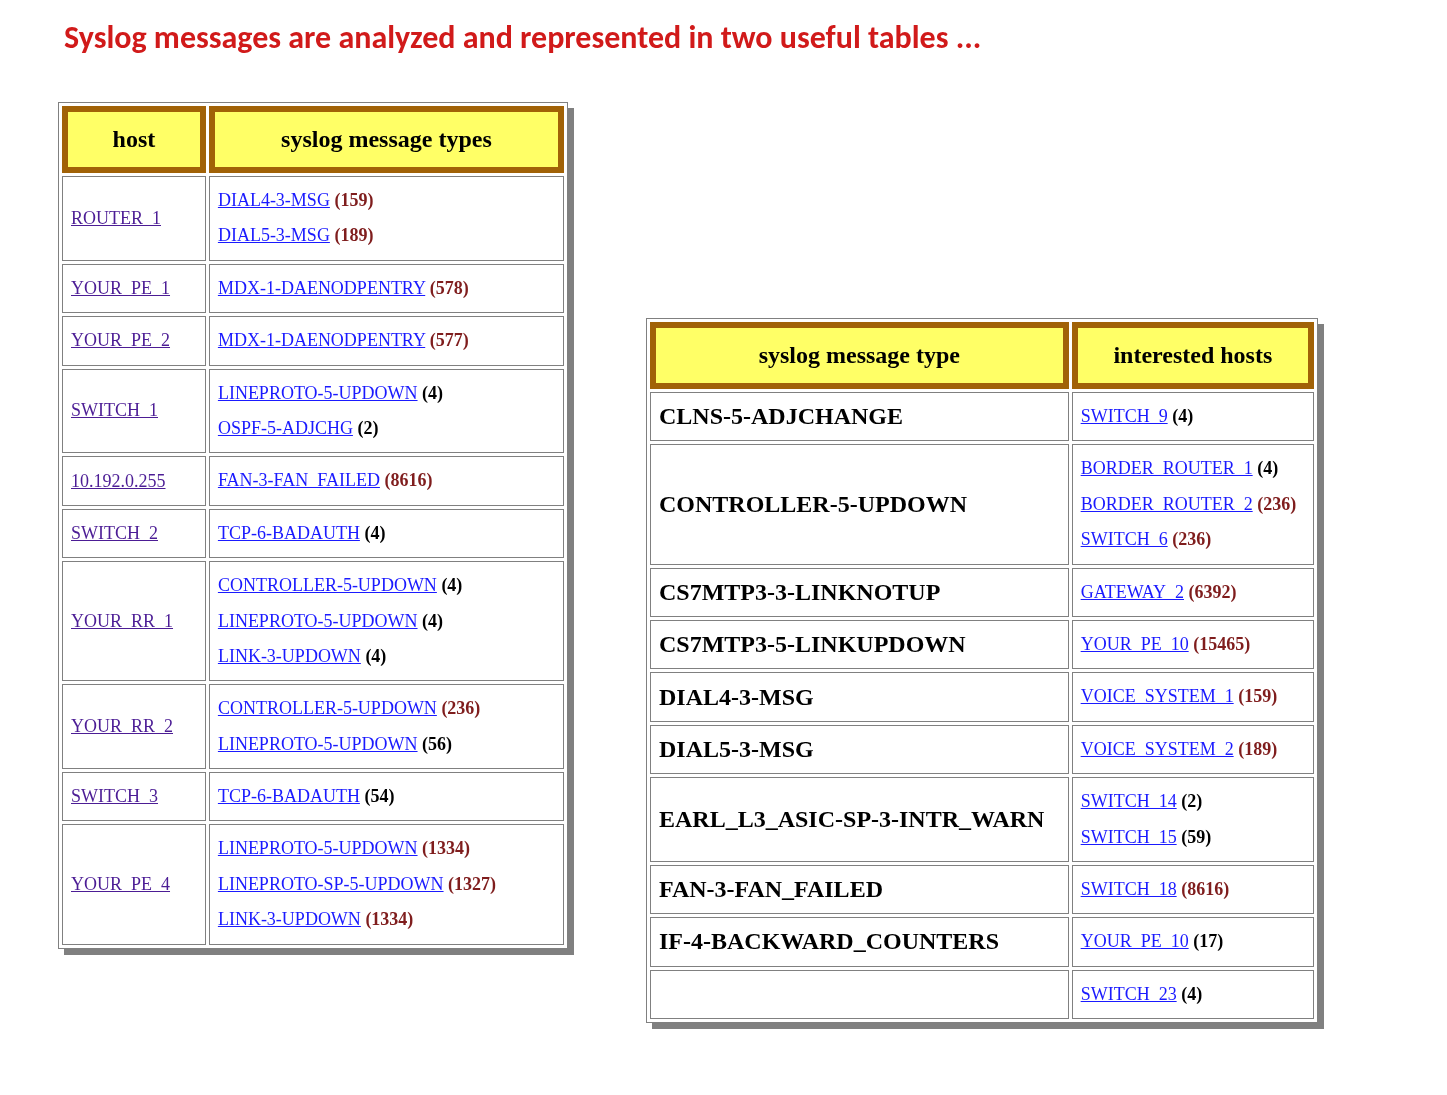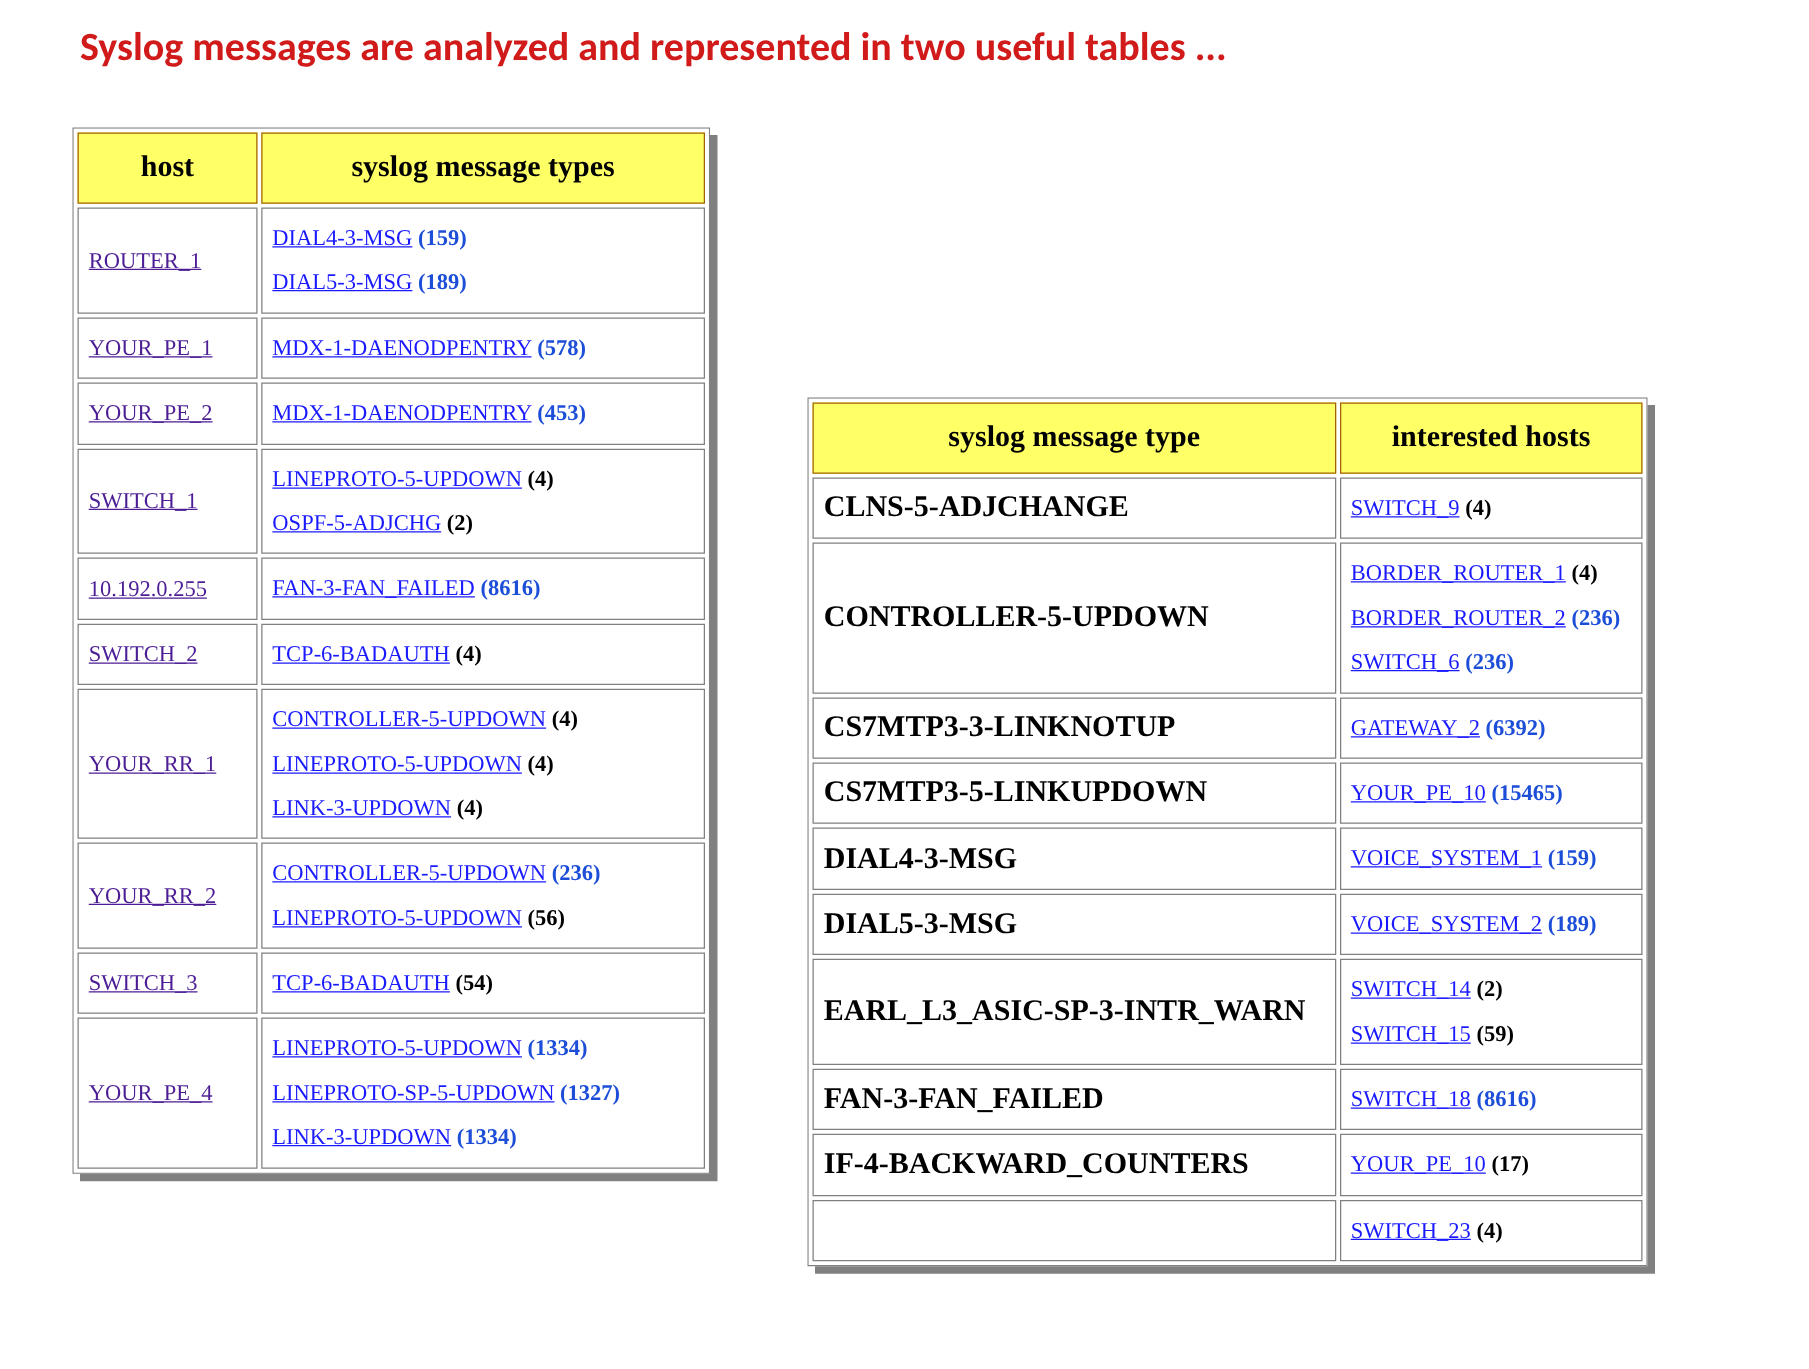--- a/index.html
+++ b/index.html
@@ -43,21 +43,21 @@
     width: 670px;
   }
   table.syslog {
     border-collapse: separate;
     border-spacing: 3px;
     width: 100%;
     background: #ffffff;
   }
   table.syslog th {
     background: #ffff66;
-    border: 1px solid #a16207;
+    border: 6px solid #a16207;
     font-weight: 700;
     font-size: 24px;
     padding: 14px 10px;
     text-align: center;
     white-space: nowrap;
   }
   table.syslog td {
     border: 1px solid #808080;
     padding: 6px 8px;
     vertical-align: middle;
@@ -76,21 +76,21 @@
     padding: 6px 0;
   }
   .msgcell .msglink {
     color: #1a1aff;
     text-decoration: underline;
     cursor: pointer;
   }
   .count {
     font-weight: 700;
   }
-  .count.red { color: #1d4ed8; }
+  .count.red { color: #7f1d1d; }
   .count.black { color: #000; }
   .panel-right td.typecell {
     font-weight: 700;
     font-size: 24px;
     white-space: nowrap;
   }
 </style>
 </head>
 <body>
 
@@ -115,21 +115,21 @@
           </tr>
           <tr>
             <td class="hostcell"><a href="#">YOUR_PE_1</a></td>
             <td class="msgcell">
               <span class="line"><a href="#" class="msglink">MDX-1-DAENODPENTRY</a> <span class="count red">(578)</span></span>
             </td>
           </tr>
           <tr>
             <td class="hostcell"><a href="#">YOUR_PE_2</a></td>
             <td class="msgcell">
-              <span class="line"><a href="#" class="msglink">MDX-1-DAENODPENTRY</a> <span class="count red">(453)</span></span>
+              <span class="line"><a href="#" class="msglink">MDX-1-DAENODPENTRY</a> <span class="count red">(577)</span></span>
             </td>
           </tr>
           <tr>
             <td class="hostcell"><a href="#">SWITCH_1</a></td>
             <td class="msgcell">
               <span class="line"><a href="#" class="msglink">LINEPROTO-5-UPDOWN</a> <span class="count black">(4)</span></span>
               <span class="line"><a href="#" class="msglink">OSPF-5-ADJCHG</a> <span class="count black">(2)</span></span>
             </td>
           </tr>
           <tr>

